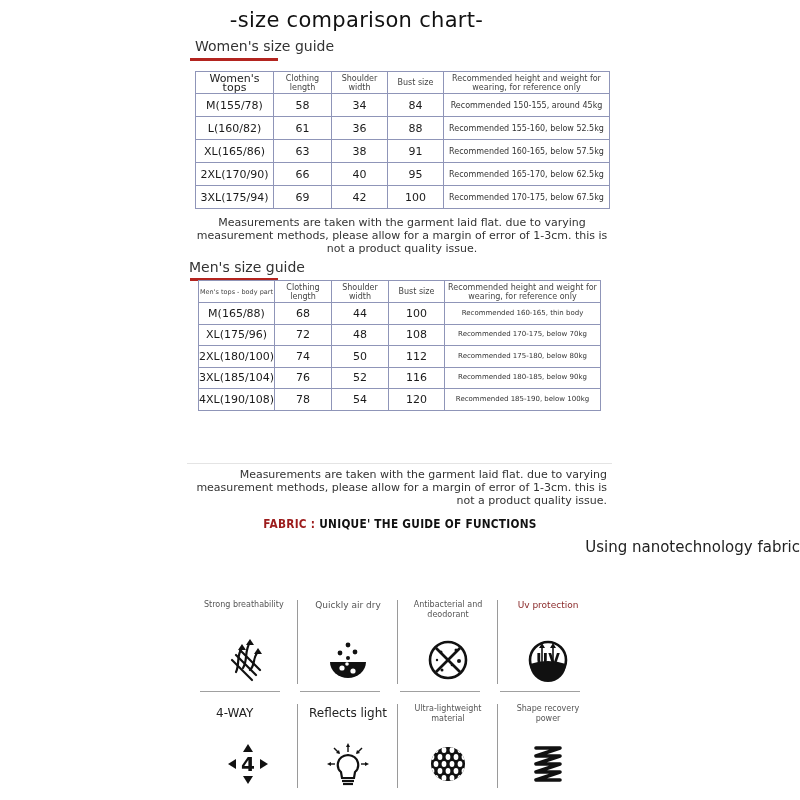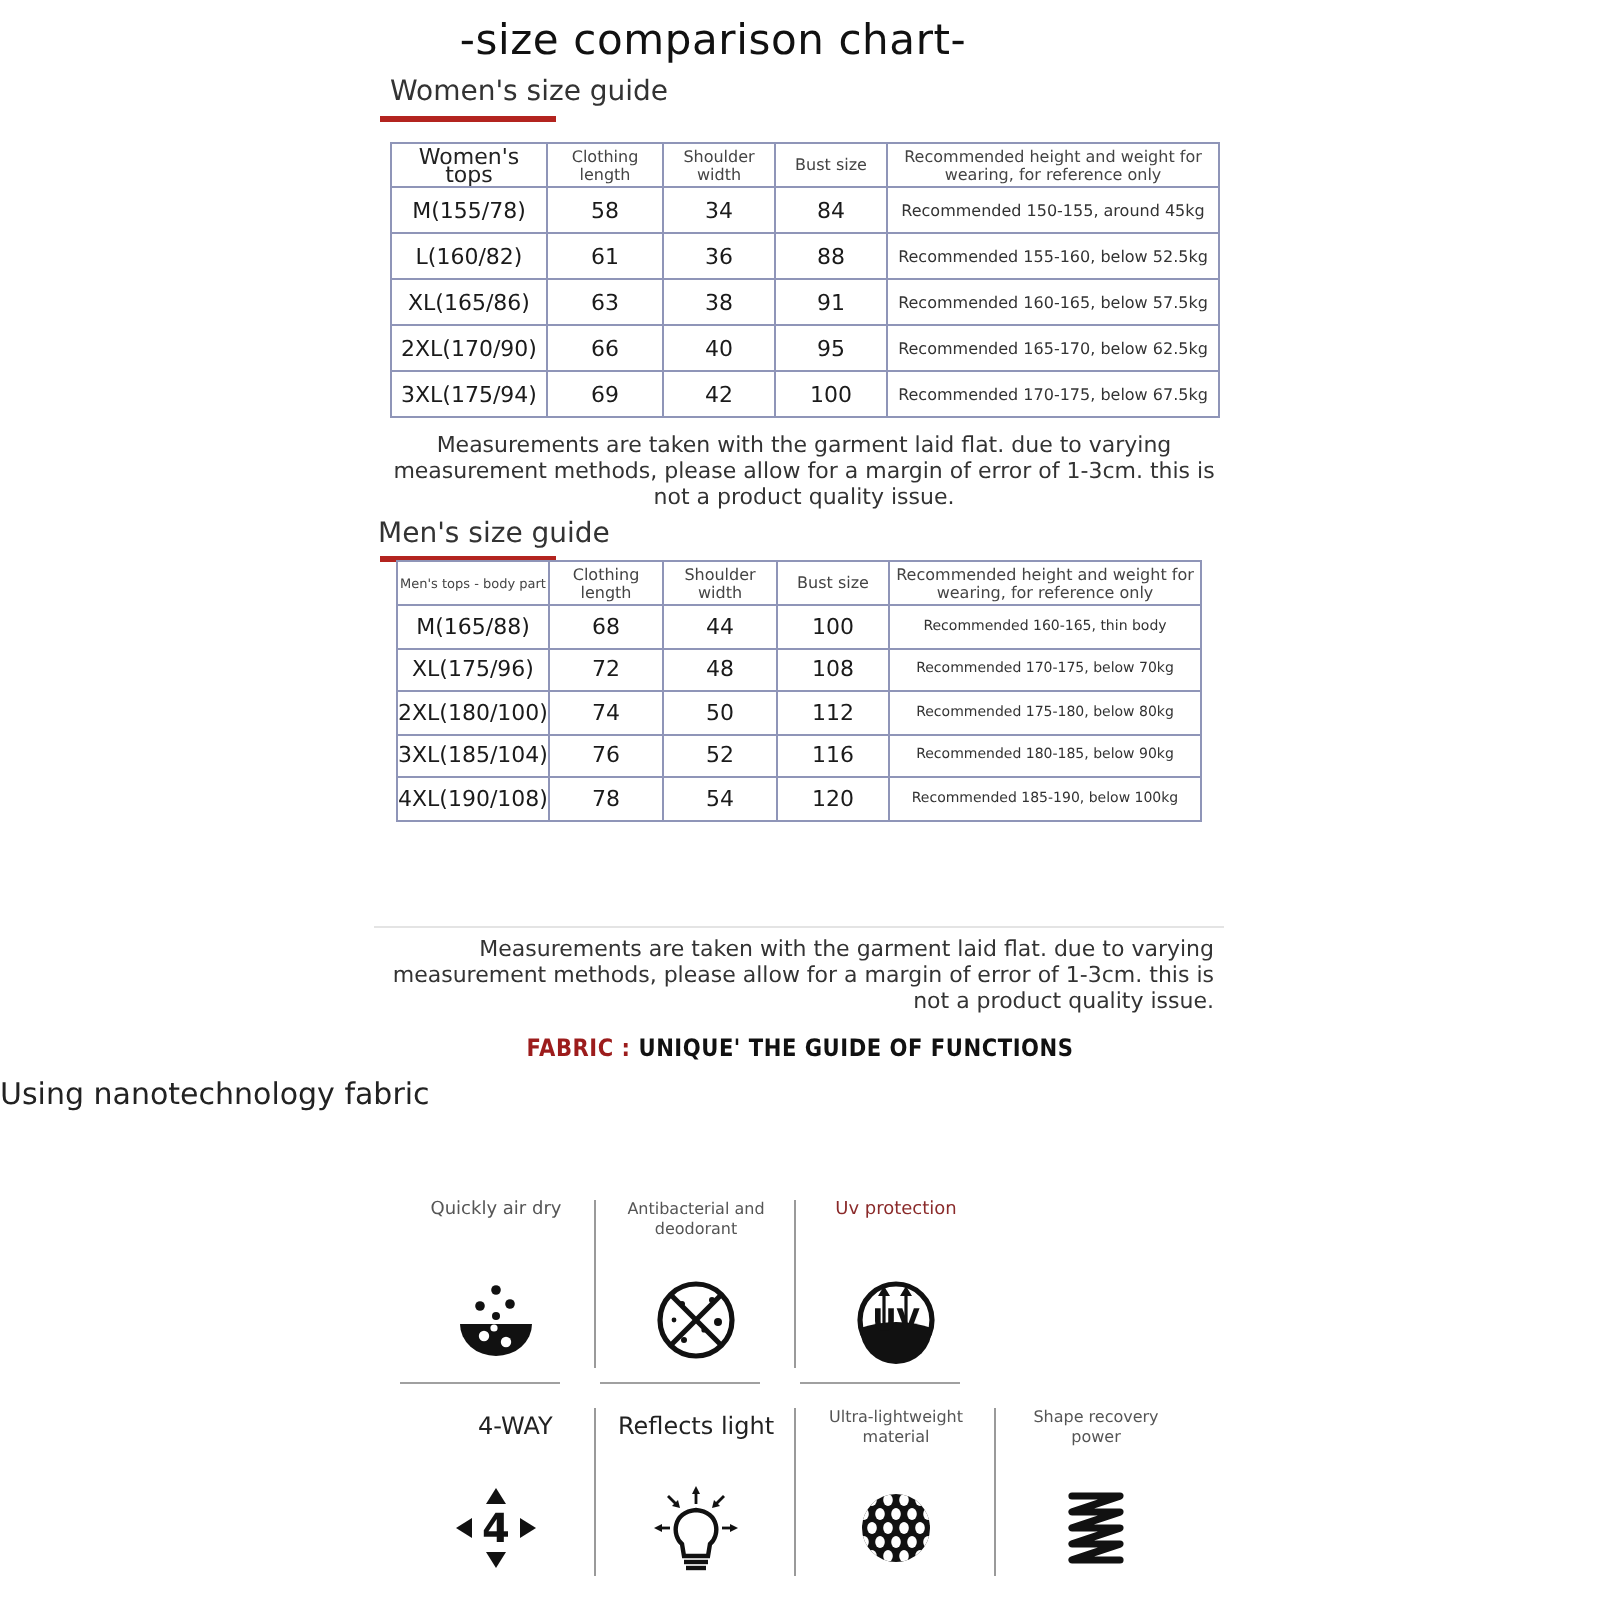--- a/index.html
+++ b/index.html
@@ -51,21 +51,21 @@
     }
 
     .fabric-line {
       position: absolute; top: 517px; left: 0; width: 800px; text-align: center;
       font-family: "DejaVu Sans", sans-serif; font-weight: bold; font-size: 12px;
       letter-spacing: 0.3px; transform: scaleX(0.88);
     }
     .fabric-red { color: #9c1c1c; }
     .fabric-black { color: #111; }
     .fabric-sub {
-      position: absolute; top: 538px; left: 0; width: 800px; text-align: left;
+      position: absolute; top: 538px; left: 0; width: 800px; text-align: right;
       font-size: 15px; color: #222;
     }
 
     .feat-grid {
       position: absolute; left: 198px; top: 598px; width: 400px;
     }
     .feat-row { display: flex; height: 92px; position: relative; }
     .feat-row.r2 { margin-top: 12px; }
     .feat {
       width: 100px; position: relative; text-align: center;
@@ -213,20 +213,40 @@
 
 <div class="fabric-line">
   <span class="fabric-red">FABRIC :</span>
   <span class="fabric-black">UNIQUE' THE GUIDE OF FUNCTIONS</span>
 </div>
 <div class="fabric-sub">Using nanotechnology fabric</div>
 
 <div class="feat-grid">
   <div class="feat-row r1">
     <div class="feat">
+      <div class="label left">Strong breathability</div>
+      <svg class="icon" viewBox="0 0 44 44">
+        <g stroke="#111" stroke-width="2.2" fill="none" stroke-linecap="round">
+          <line x1="6" y1="22" x2="26" y2="42"></line>
+          <line x1="10" y1="17" x2="30" y2="37"></line>
+          <line x1="14" y1="12" x2="34" y2="32"></line>
+          <path d="M10 34 C 14 26, 10 18, 16 10"></path>
+          <path d="M17 30 C 22 22, 18 14, 24 4"></path>
+          <path d="M24 32 C 30 26, 26 20, 32 14"></path>
+        </g>
+        <g fill="#111">
+          <polygon points="16,6 12,12 20,12"></polygon>
+          <polygon points="24,1 20,7 28,7"></polygon>
+          <polygon points="32,10 28,16 36,16"></polygon>
+        </g>
+      </svg>
+      <div class="vline"></div>
+      <div class="hline"></div>
+    </div>
+    <div class="feat">
       <div class="label" style="font-size:9px;">Quickly air dry</div>
       <svg class="icon" viewBox="0 0 44 44">
         <path d="M4 24 L40 24 A18 16 0 0 1 4 24 Z" fill="#111"></path>
         <circle cx="22" cy="7" r="2.4" fill="#111"></circle>
         <circle cx="14" cy="15" r="2.4" fill="#111"></circle>
         <circle cx="29" cy="14" r="2.4" fill="#111"></circle>
         <circle cx="22" cy="20" r="2" fill="#111"></circle>
         <circle cx="16" cy="30" r="2.6" fill="#fff"></circle>
         <circle cx="27" cy="33" r="2.6" fill="#fff"></circle>
         <circle cx="21" cy="26" r="1.8" fill="#fff"></circle>
@@ -261,21 +281,21 @@
         <line x1="27" y1="24" x2="27" y2="8" stroke="#111" stroke-width="1.6"></line>
         <polygon points="27,5 24,10 30,10" fill="#111"></polygon>
       </svg>
 
       <div class="hline"></div>
     </div>
   </div>
 
   <div class="feat-row r2">
     <div class="feat">
-      <div class="label big left" style="left:18px;margin-left:23px;">4-WAY</div>
+      <div class="label big left" style="left:18px;">4-WAY</div>
       <svg class="icon" viewBox="0 0 44 44">
         <polygon points="22,2 17,10 27,10" fill="#111"></polygon>
         <polygon points="22,42 17,34 27,34" fill="#111"></polygon>
         <polygon points="2,22 10,17 10,27" fill="#111"></polygon>
         <polygon points="42,22 34,17 34,27" fill="#111"></polygon>
         <text x="22" y="29" text-anchor="middle" font-family="DejaVu Sans, sans-serif" font-size="20" font-weight="bold" fill="#111">4</text>
       </svg>
       <div class="vline"></div>
     </div>
     <div class="feat">

